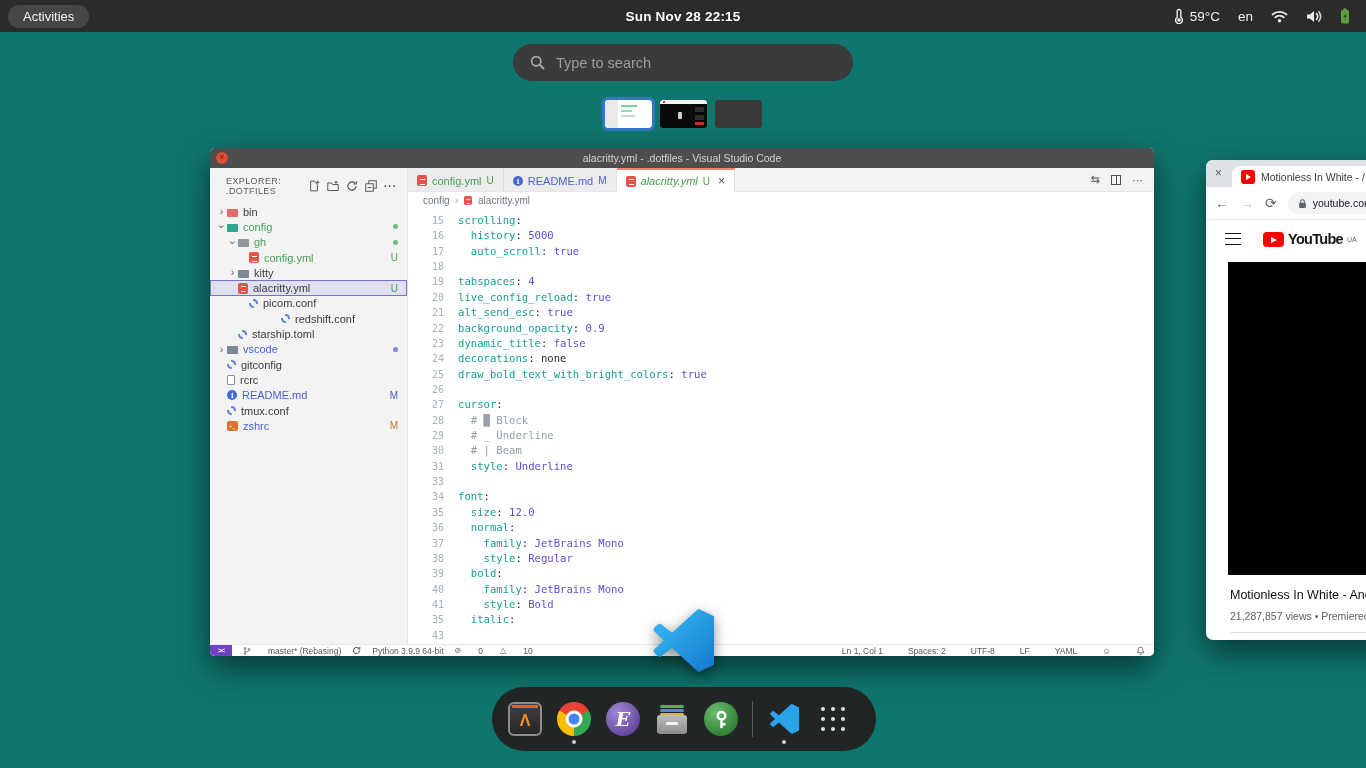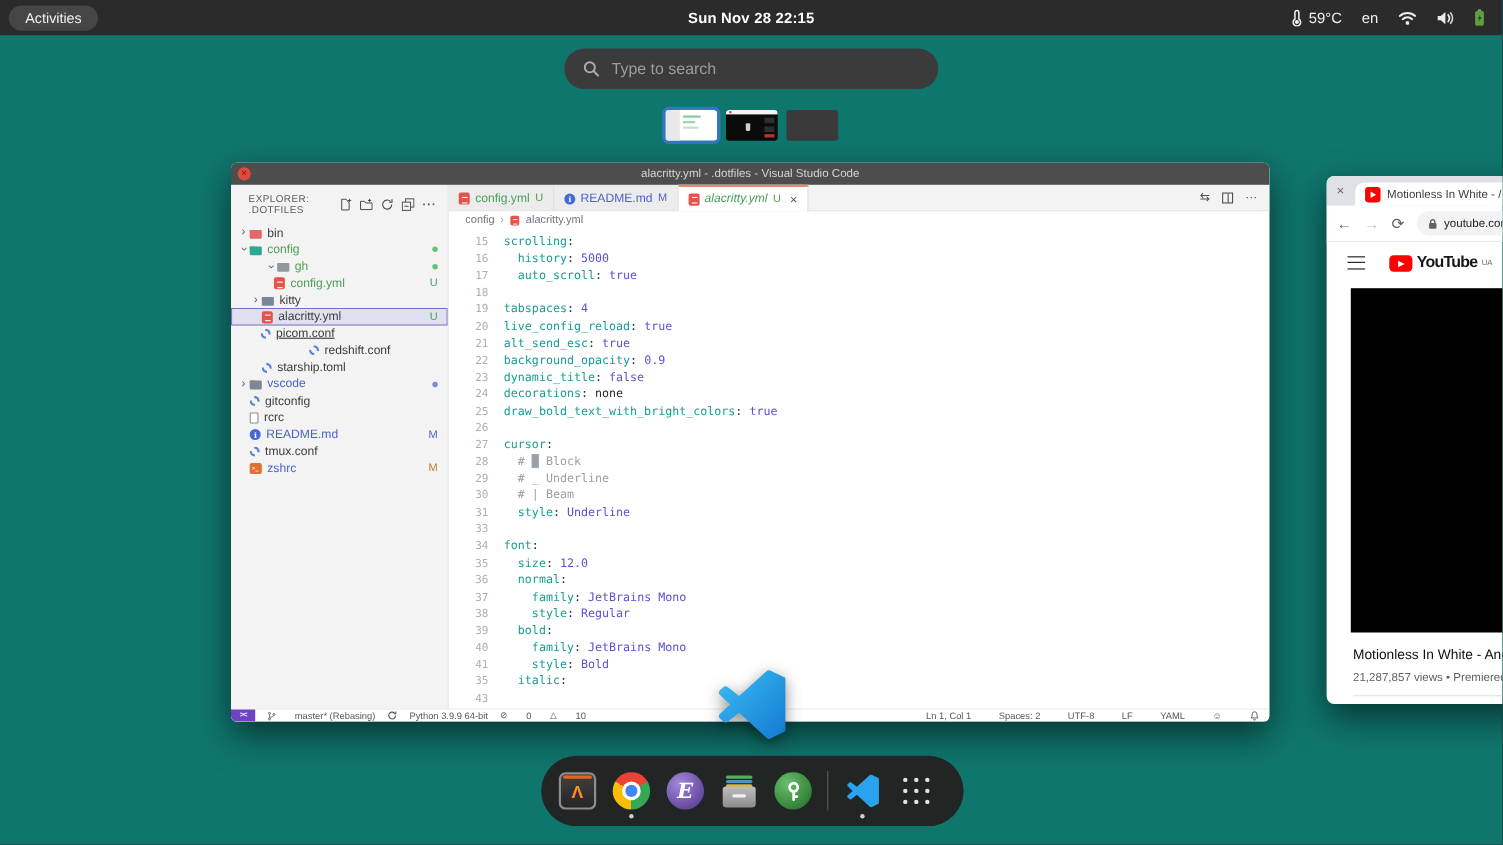--- a/index.html
+++ b/index.html
@@ -242,21 +242,21 @@
               <span class="chev">›</span>
               <span class="ticon folder-red"></span>
               <span class="tname c-dark">bin</span>
             </div>
             <div class="trow" style="padding-left: 6px;">
               <span class="chev open">›</span>
               <span class="ticon folder-teal"></span>
               <span class="tname c-green">config</span>
               <span class="tbadge b-green isdot"></span>
             </div>
-            <div class="trow" style="padding-left: 31px; justify-content: flex-end;">
+            <div class="trow" style="padding-left: 17px; justify-content: flex-end;">
               <span class="chev open">›</span>
               <span class="ticon folder-gray"></span>
               <span class="tname c-green">gh</span>
               <span class="tbadge b-green isdot"></span>
             </div>
             <div class="trow" style="padding-left: 28px;">
               <span class="chev"></span>
               <span class="ticon yaml"></span>
               <span class="tname c-green">config.yml</span>
               <span class="tbadge b-green">U</span>
@@ -265,21 +265,21 @@
               <span class="chev">›</span>
               <span class="ticon folder-dark"></span>
               <span class="tname c-dark">kitty</span>
             </div>
             <div class="trow sel" style="padding-left: 17px;">
               <span class="chev"></span>
               <span class="ticon yaml"></span>
               <span class="tname c-dark">alacritty.yml</span>
               <span class="tbadge b-green">U</span>
             </div>
-            <div class="trow" style="padding-left: 16px; text-decoration: underline;">
+            <div class="trow" style="padding-left: 28px;">
               <span class="chev"></span>
               <span class="ticon gear"></span>
               <span class="tname c-dark">picom.conf</span>
             </div>
             <div class="trow" style="padding-left: 17px; justify-content: center;">
               <span class="chev"></span>
               <span class="ticon gear"></span>
               <span class="tname c-dark">redshift.conf</span>
             </div>
             <div class="trow" style="padding-left: 17px;">

